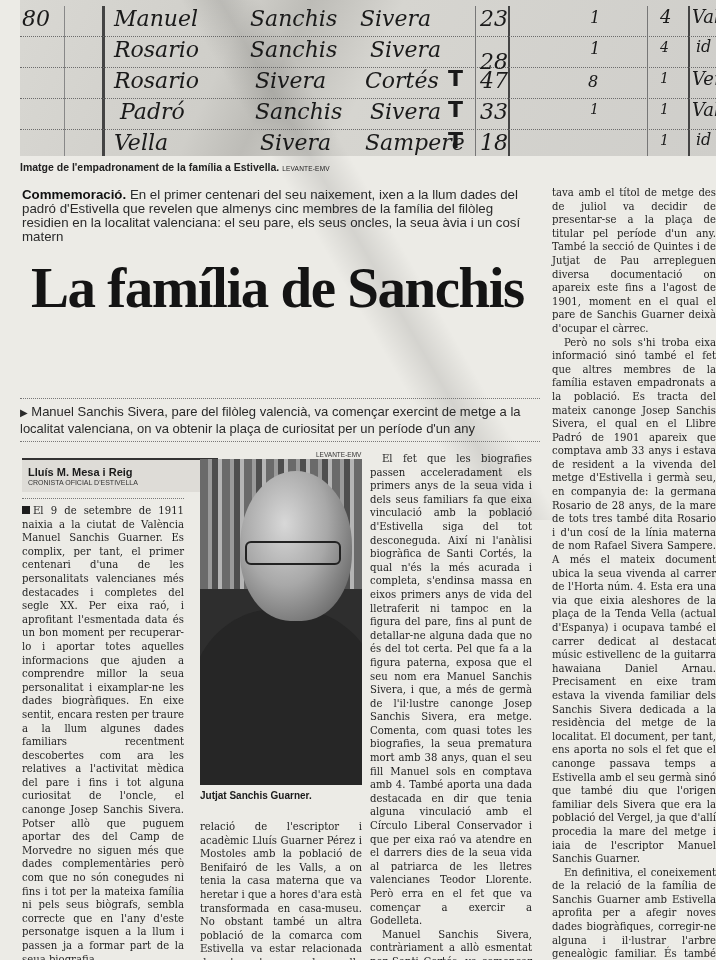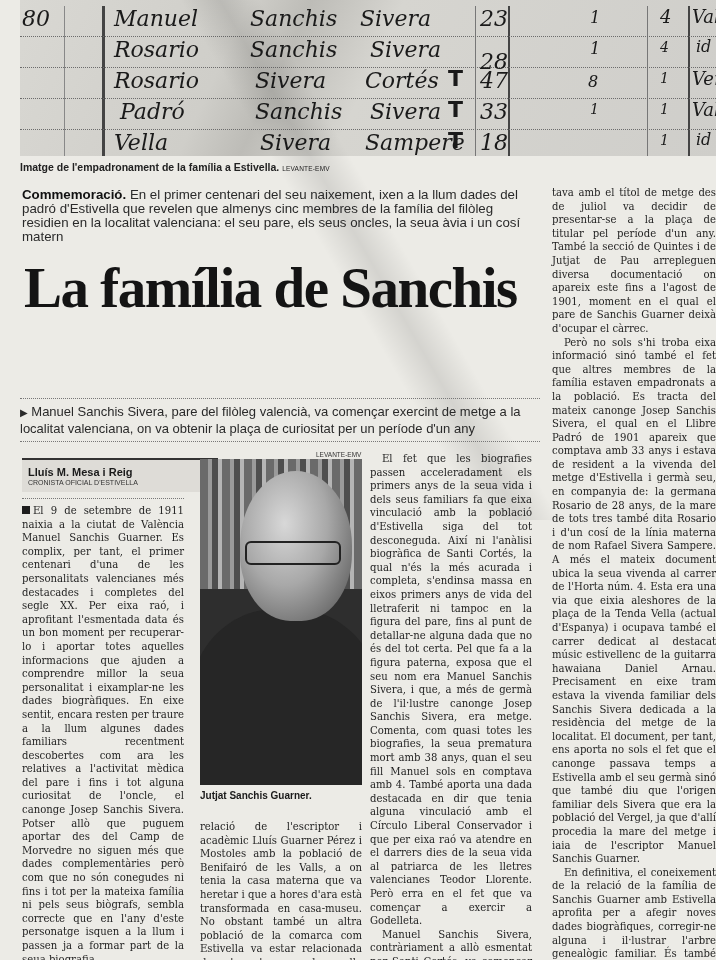--- a/index.html
+++ b/index.html
@@ -34,21 +34,21 @@
 
   
   .standfirst {
     position: absolute; left: 22px; top: 188px; width: 500px;
     font-family: "Liberation Sans", sans-serif; font-size: 13.3px; line-height: 14px; color: #2a2a2a;
   }
   .standfirst .lead { font-weight: bold; color: #111; }
 
   
   .headline {
-    position: absolute; left: 24px; top: 258px; width: 520px;
+    position: absolute; left: 31px; top: 258px; width: 520px;
     font-family: "Liberation Serif", serif; font-size: 57px; line-height: 60px; color: #141414;
     letter-spacing: -1.5px;
   }
   .rule-dotted { position: absolute; border-top: 1px dotted #777; }
   .subhead {
     position: absolute; left: 20px; top: 404px; width: 520px;
     font-family: "Liberation Sans", sans-serif; font-size: 13px; line-height: 16px; color: #2a2a2a;
   }
 
   

